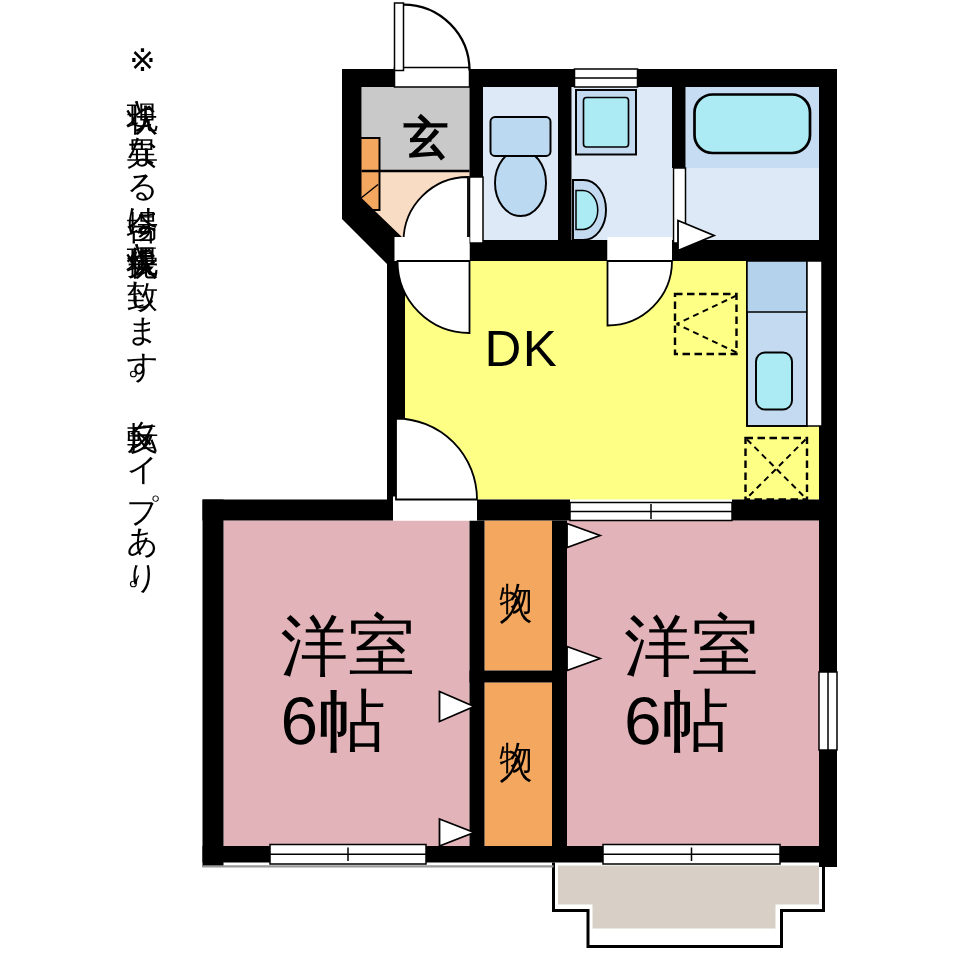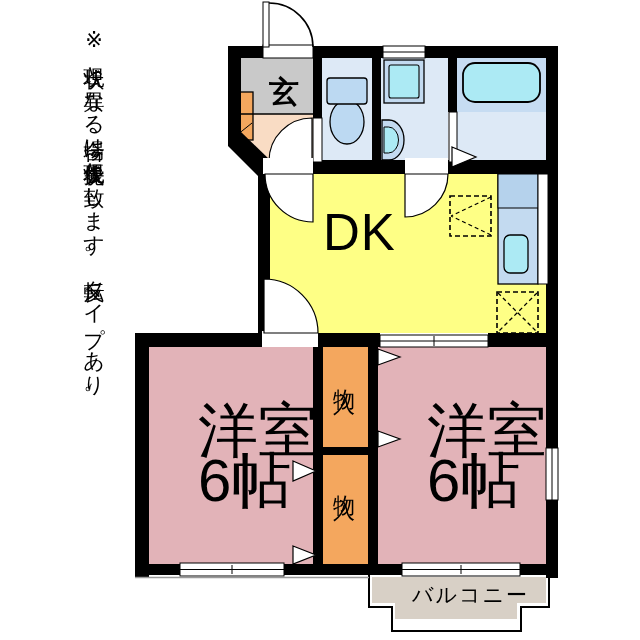--- a/index.html
+++ b/index.html
@@ -3,22 +3,22 @@
 <meta charset="utf-8">
 <style>
   html,body{margin:0;padding:0;background:#fff;}
   .canvas{position:relative;width:640px;height:640px;background:#fff;overflow:hidden;
           font-family:"Liberation Sans","DejaVu Sans",sans-serif;color:#000;}
   .canvas svg{position:absolute;left:0;top:0;z-index:1;}
   .lbl{position:absolute;z-index:2;white-space:pre;color:#000;}
   .vert{writing-mode:vertical-rl;text-orientation:upright;}
   .note{left:84px;top:28px;font-size:21px;line-height:1;}
   .genkan{left:269px;top:72px;font-size:30px;font-weight:bold;}
-  .dk{left:323px;top:209px;font-size:51px;line-height:48px;letter-spacing:1px;}
-  .room{font-size:60px;line-height:50px;margin-left:11px;}
+  .dk{left:323px;top:209px;font-size:34px;line-height:48px;letter-spacing:1px;}
+  .room{font-size:45px;line-height:50px;}
   .room-left{left:187px;top:406px;}
   .room-right{left:416px;top:406px;}
   .closet{font-size:22px;letter-spacing:4px;line-height:1;}
   .closet-top{left:333px;top:371px;}
   .closet-bottom{left:333px;top:477px;}
   .balcony{left:412px;top:581px;font-size:21px;letter-spacing:2px;}
 </style>
 </head>
 <body>
 
@@ -120,15 +120,14 @@
   </g>
 </svg>
 
 <div class="lbl vert note">※現状と異なる場合は現状優先と致します。反転タイプあり。</div>
 <div class="lbl genkan">玄</div>
 <div class="lbl dk"><div>DK</div></div>
 <div class="lbl room room-left"><div>洋室</div><div>6帖</div></div>
 <div class="lbl room room-right"><div>洋室</div><div>6帖</div></div>
 <div class="lbl vert closet closet-top">物入</div>
 <div class="lbl vert closet closet-bottom">物入</div>
-<div class="lbl balcony">バルコニー</div>
 
 </div>
 
 </body></html>

